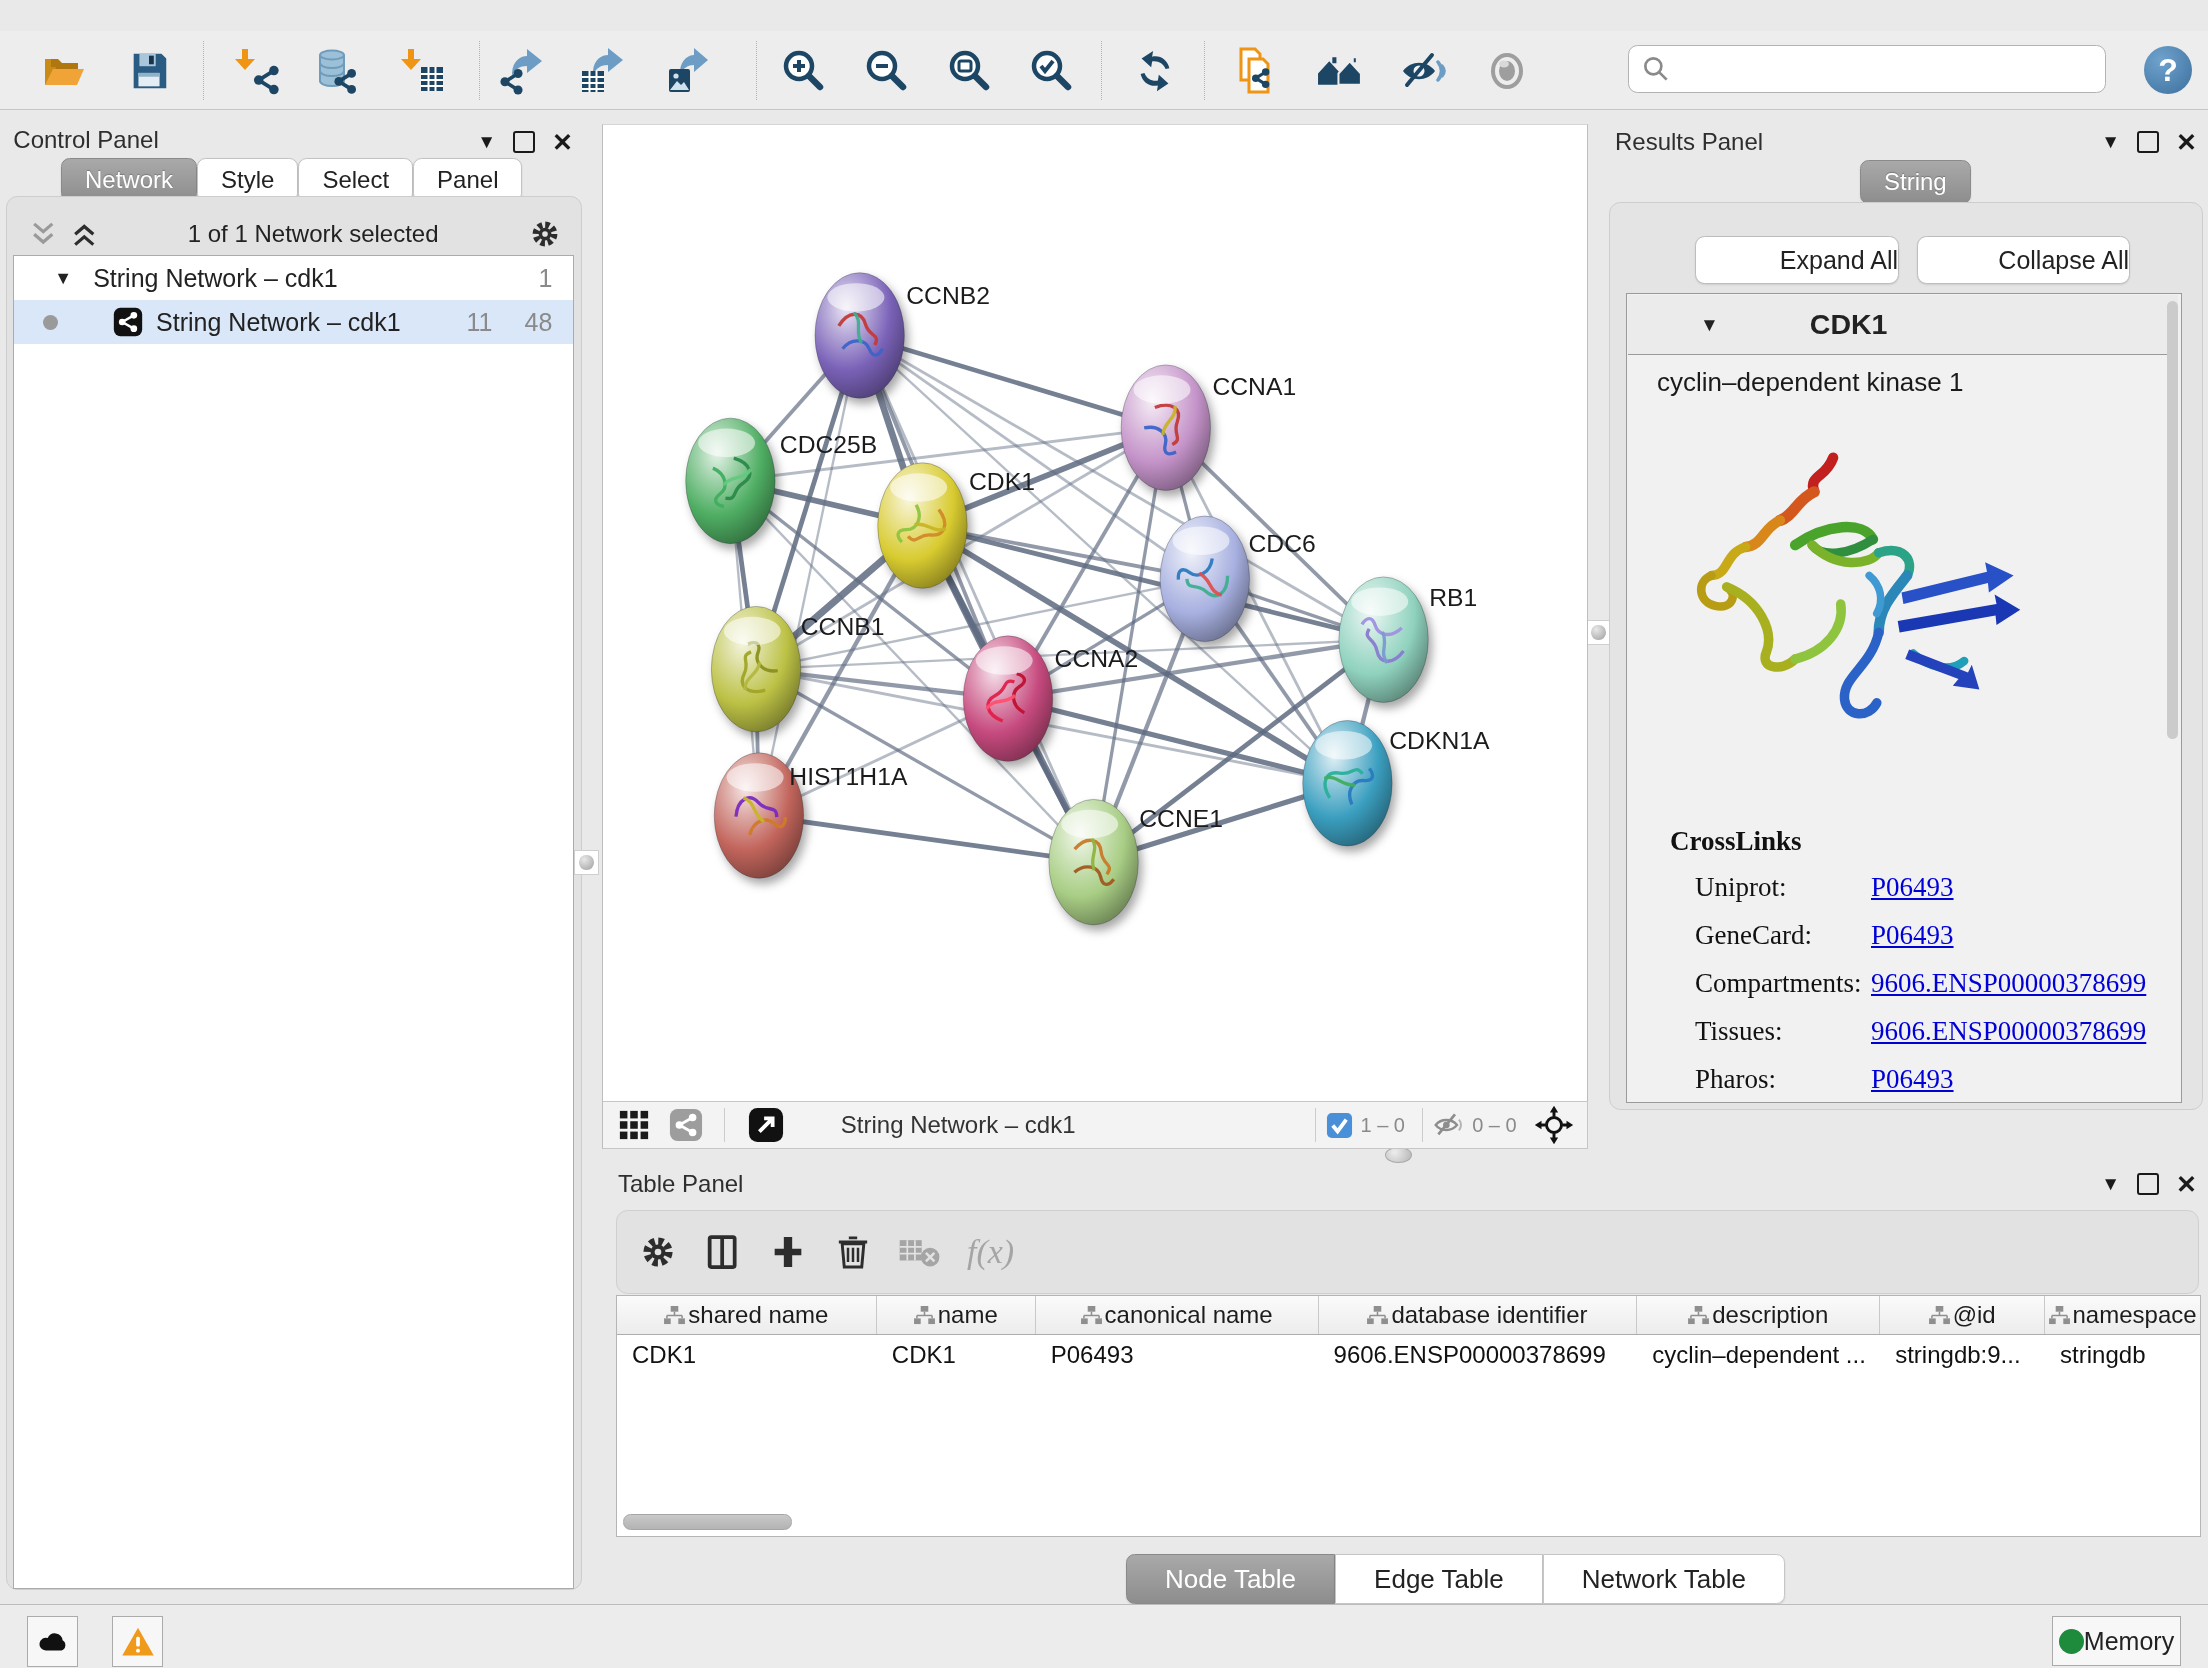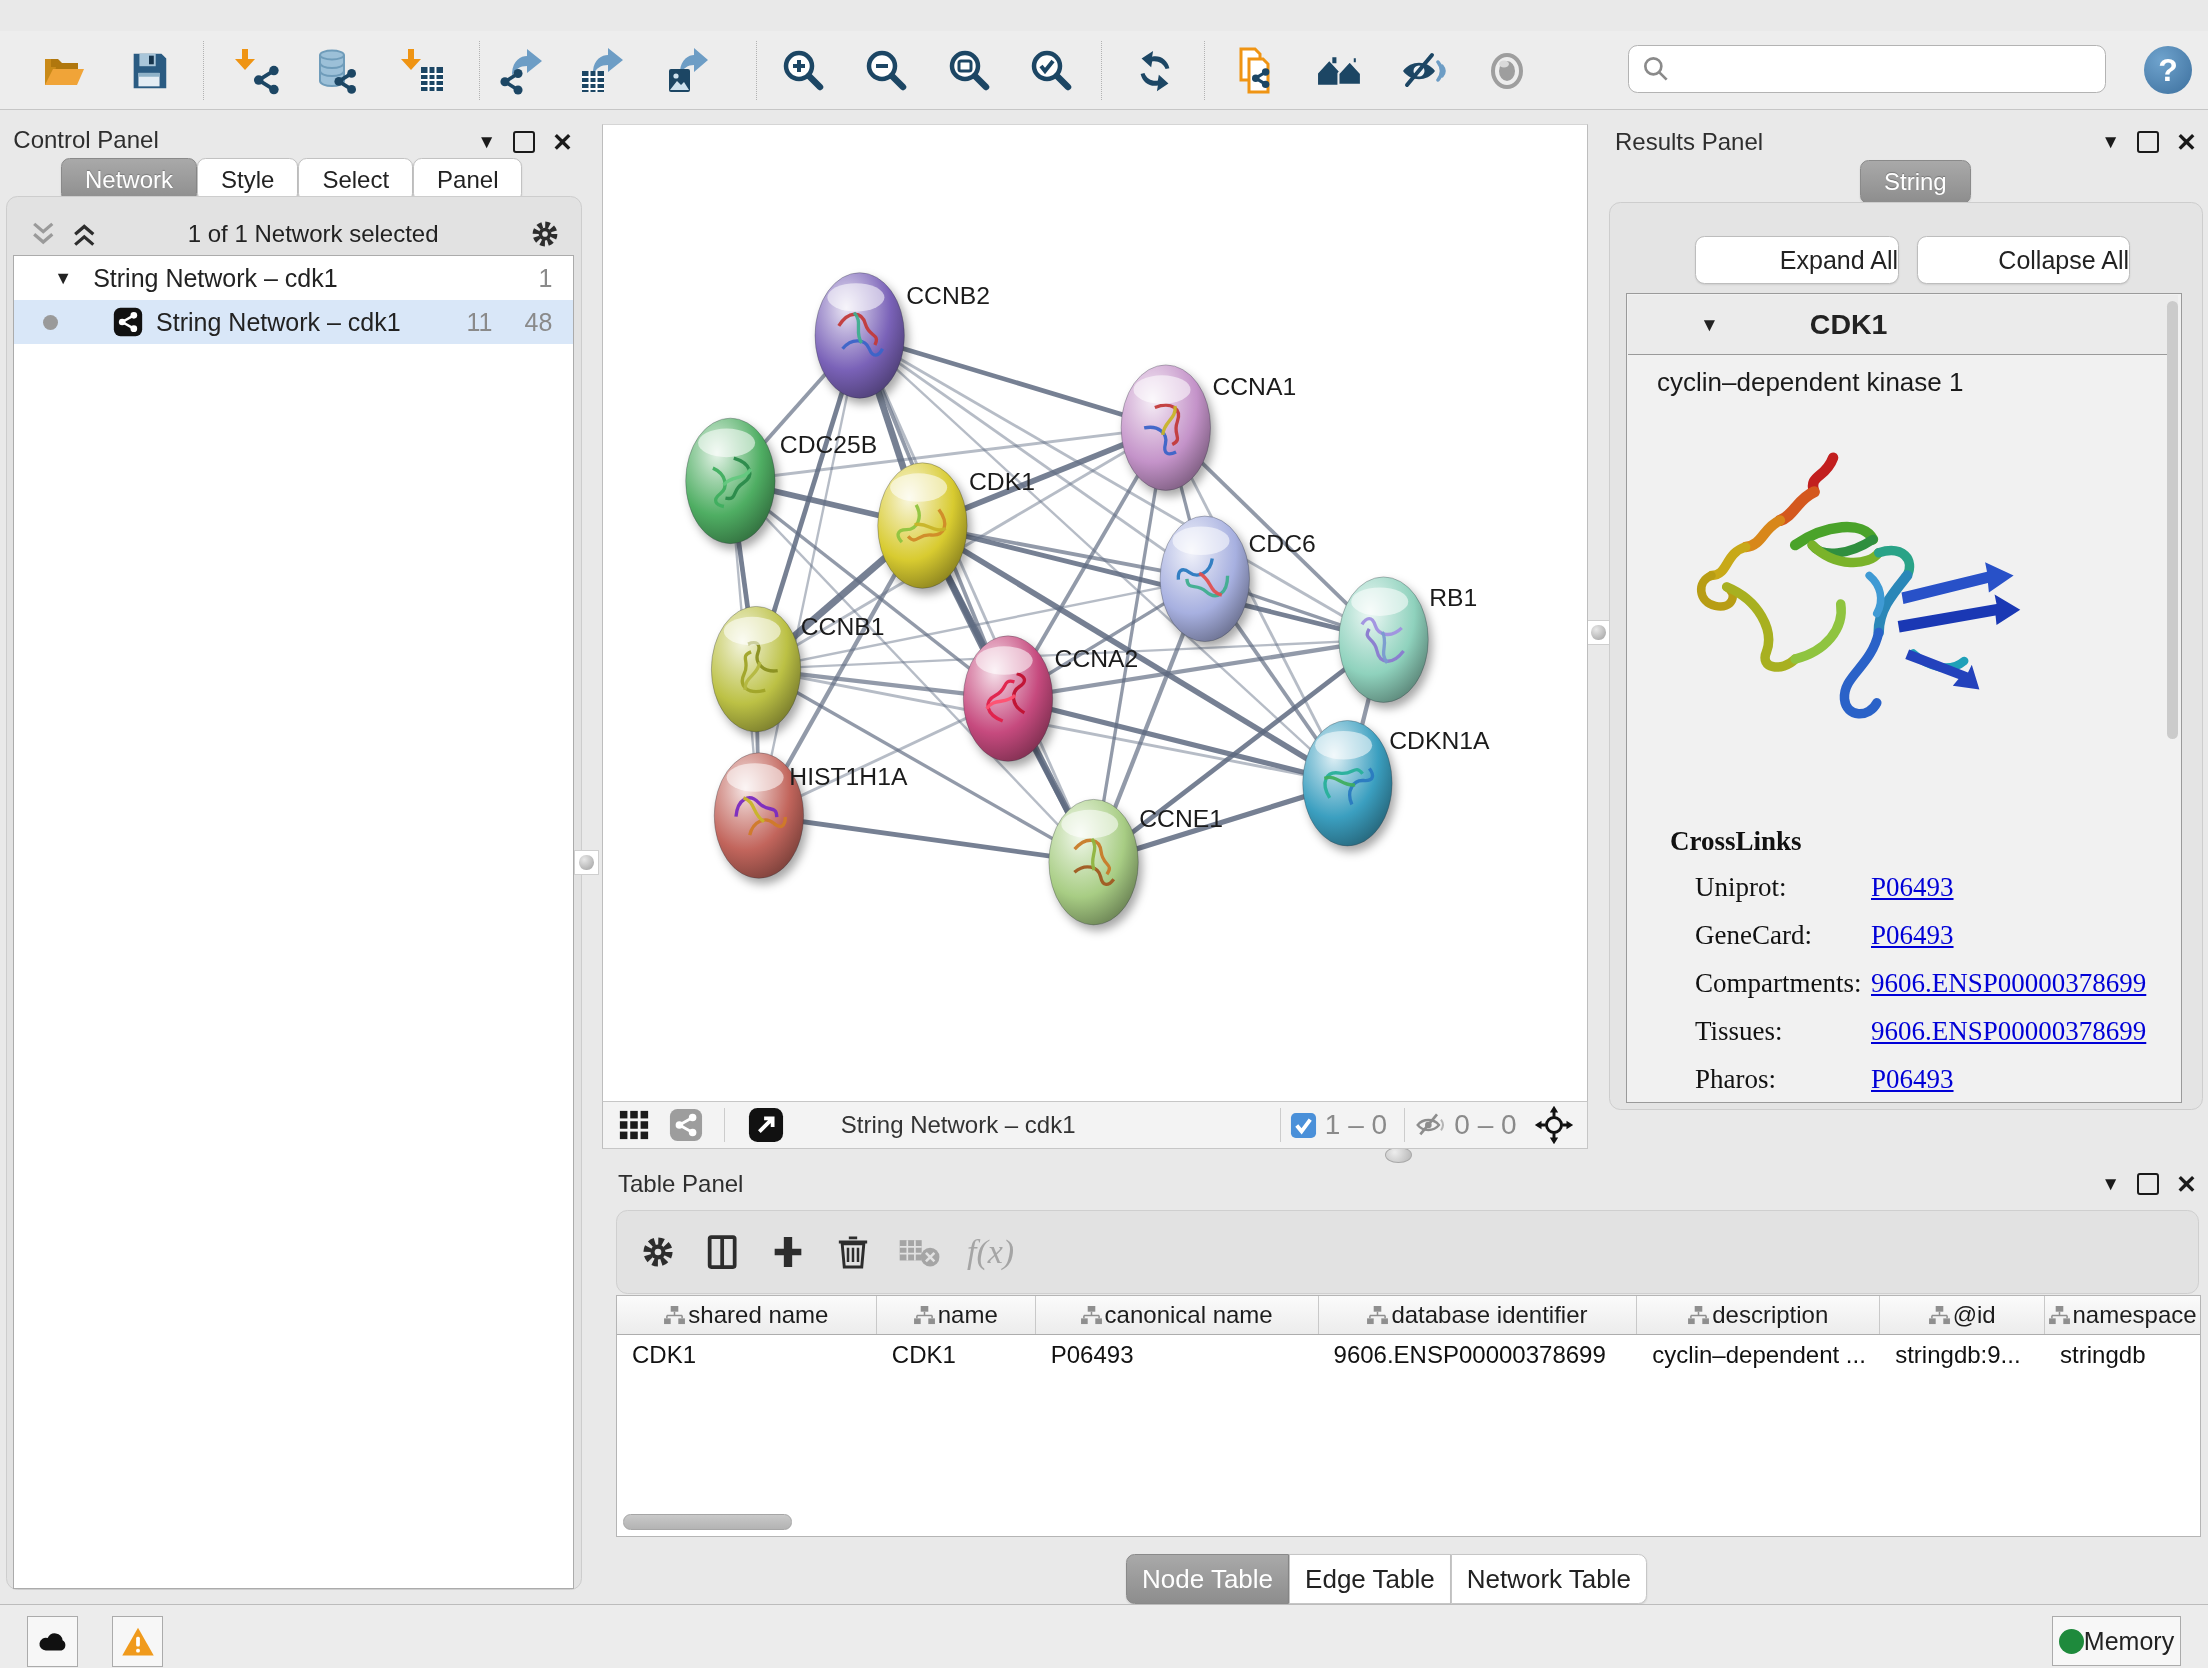--- a/index.html
+++ b/index.html
@@ -52,21 +52,21 @@
   .tree-row.sel{background:#d9e7f8;}
   .badge{color:#8a8a8a;}
 
   
   .net-canvas{left:602px;top:124px;width:984px;height:978px;background:#fff;
       border-left:1px solid #bdbdbd;border-right:1px solid #bdbdbd;border-top:1px solid #d5d5d5;}
   .net-bottombar{left:602px;top:1101px;width:984px;height:46px;background:#f3f3f3;
       border:1px solid #c6c6c6;border-left:1px solid #bdbdbd;display:flex;align-items:center;}
   .nb-sep{width:1px;height:34px;background:#cccccc;margin:0 9.5px;}
   .nb-title{font-size:24px;color:#333;}
-  .nb-count{font-size:28px;color:#8a8a8a;margin:0 7.6px;}
+  .nb-count{font-size:20px;color:#8a8a8a;margin:0 7.6px;}
   .splitter-dot{position:absolute;width:23px;height:23px;background:#fff;border:1px solid #cfcfcf;
       display:flex;align-items:center;justify-content:center;cursor:col-resize;}
   .splitter-dot i{width:14.3px;height:14.3px;border-radius:50%;
       background:radial-gradient(circle at 35% 30%,#e8e8e8,#9e9e9e);display:block;}
 
   
   .rp-graybox{left:1609px;top:202px;width:592px;height:906px;background:#e4e4e4;
       border:1px solid #cdcdcd;border-radius:11.4px;}
   .rp-btn{position:absolute;height:46px;background:#fff;border:1px solid #bdbdbd;border-radius:9.5px;
       font-size:25px;display:flex;align-items:center;justify-content:flex-end;cursor:pointer;
@@ -87,21 +87,21 @@
       border:1px solid #b5b5b5;overflow:hidden;}
   .tp-hdr{display:flex;height:38px;background:linear-gradient(#fbfbfb,#ececec);
       border-bottom:1px solid #adadad;}
   .tp-hcell{display:flex;align-items:center;justify-content:center;gap:3px;
       font-size:24px;color:#1c1c1c;border-right:1px solid #c9c9c9;box-sizing:border-box;overflow:hidden;white-space:nowrap;}
   .tp-row{display:flex;height:40px;align-items:center;}
   .tp-cell{font-size:24px;color:#111;padding-left:15px;box-sizing:border-box;overflow:hidden;white-space:nowrap;}
   .hscroll{left:623px;top:1514px;width:167px;height:14.3px;border-radius:7.6px;
       background:linear-gradient(#c9c9c9,#b3b3b3);border:1px solid #a6a6a6;cursor:pointer;}
   .tp-tabs{left:1126px;top:1554px;height:48px;display:flex;}
-  .tp-tab{height:48px;padding:0 15px;background:#fff;border:1px solid #c6c6c6;font-size:26px;
+  .tp-tab{height:48px;padding:0 38px;background:#fff;border:1px solid #c6c6c6;font-size:26px;
       display:flex;align-items:center;cursor:pointer;box-shadow:0 1px 1.9px rgba(0,0,0,.12);}
   .tp-tab.first{border-radius:8.6px 0 0 8.6px;}
   .tp-tab.last{border-radius:0 8.6px 8.6px 0;}
   .tp-tab.sel{background:linear-gradient(#a9a9a9,#8d8d8d);color:#fff;border-color:#8a8a8a;}
 
   
   .statusbar{left:0;top:1604px;width:2208px;height:65px;background:#ececec;border-top:1px solid #bcbcbc;}
   .sb-btn{position:absolute;top:11.4px;width:49px;height:49px;background:#f7f7f7;
       border:1px solid #ababab;display:flex;align-items:center;justify-content:center;cursor:pointer;}
   .mem-btn{position:absolute;top:11.4px;left:2052px;width:127px;height:48px;background:#f7f7f7;

